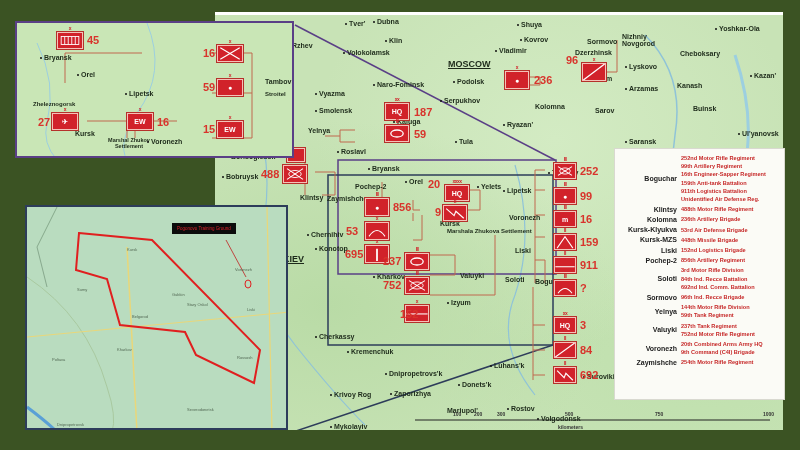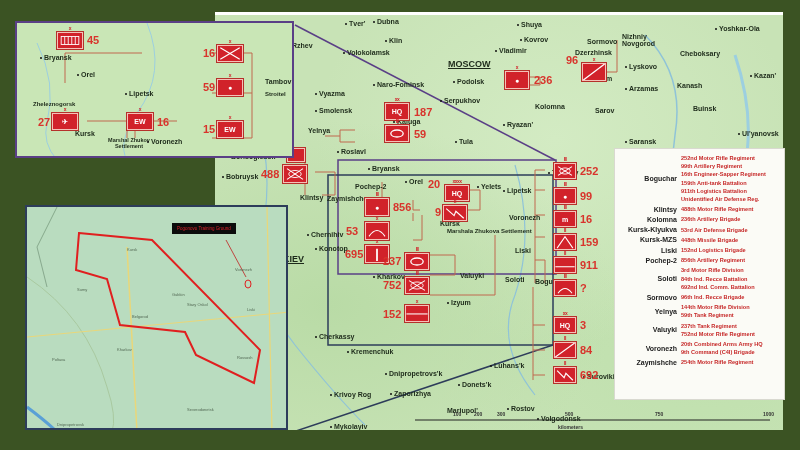--- a/index.html
+++ b/index.html
@@ -215,21 +215,21 @@
       </svg>
     </div>
   <div class="num" style="left:168px;top:265px">752</div>
 
   <div class="sym" style="left:190px;top:290px;width:24px;height:17px">
       <span class="ech">x</span>
       <svg viewBox="0 0 24 17">
         <line x1="0" y1="9" x2="24" y2="9" stroke="#fff" stroke-width="1.2"></line>
       </svg>
     </div>
-  <div class="num" style="left:168px;top:294px">152</div>
+  <div class="num" style="left:185px;top:294px">152</div>
 
   <div class="sym" style="left:339px;top:148px;width:22px;height:16px">
       <span class="ech">III</span>
       <svg viewBox="0 0 22 16">
         <line x1="3" y1="3" x2="19" y2="13" stroke="#fff" stroke-width="1.2"></line>
         <line x1="19" y1="3" x2="3" y2="13" stroke="#fff" stroke-width="1.2"></line>
         <ellipse cx="11" cy="8" rx="6" ry="3.5" stroke="#fff" fill="none"></ellipse>
       </svg>
     </div>
   <div class="num" style="left:365px;top:151px">252</div>

